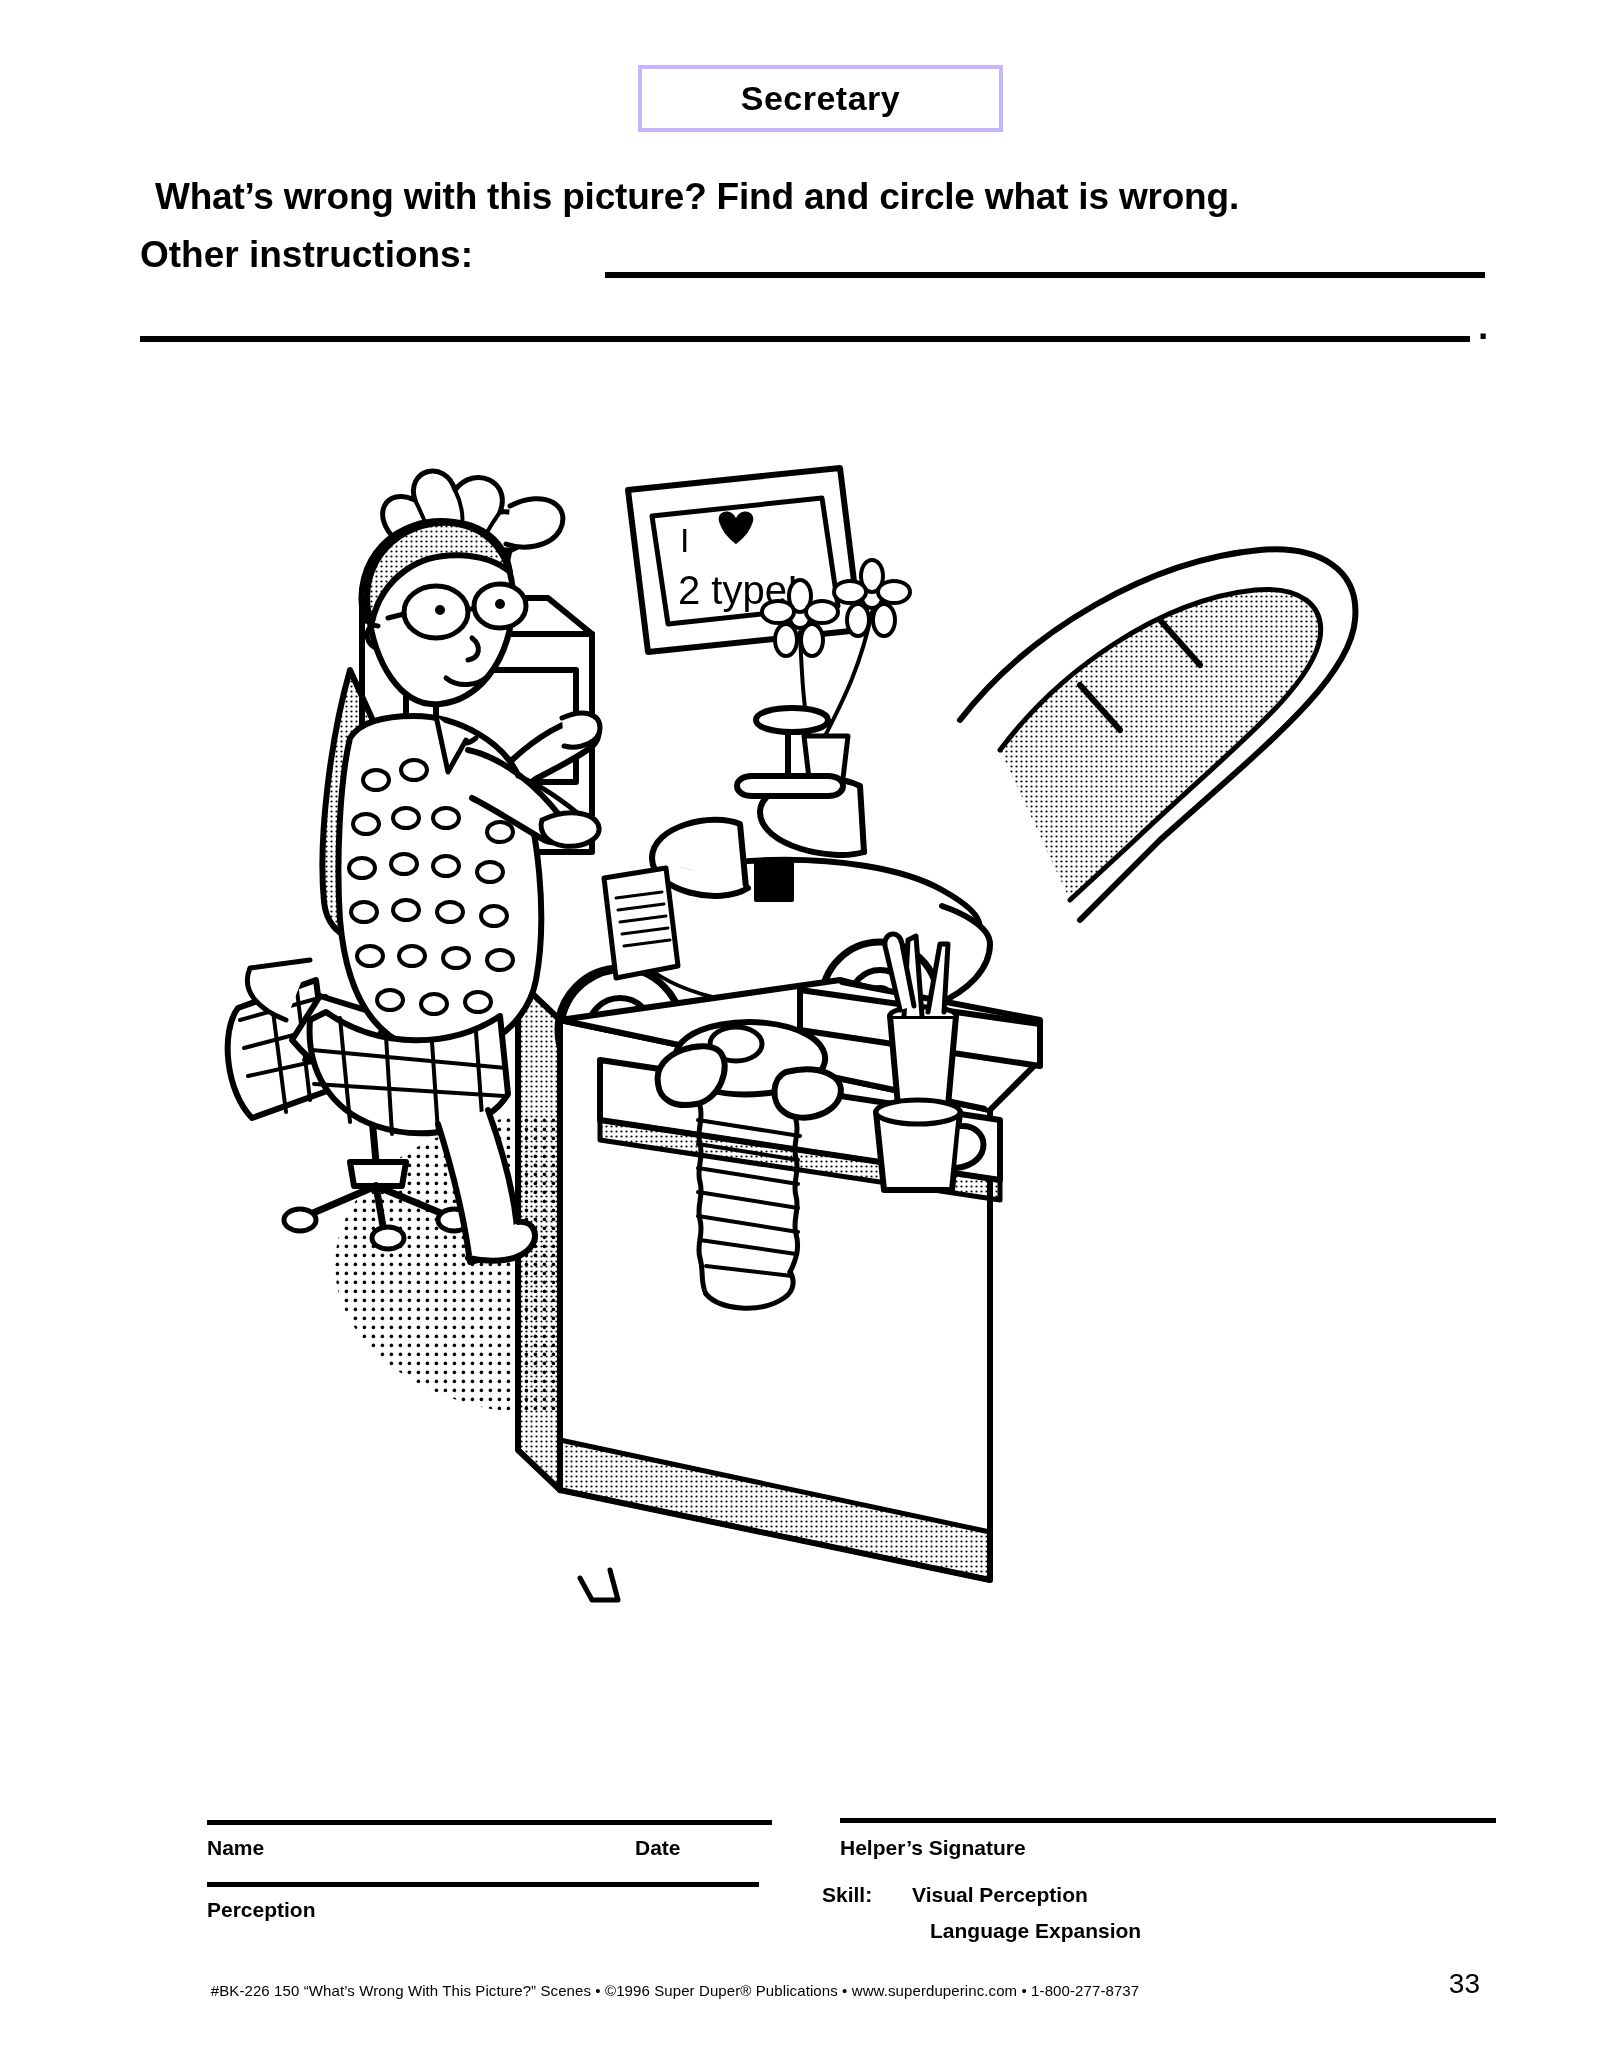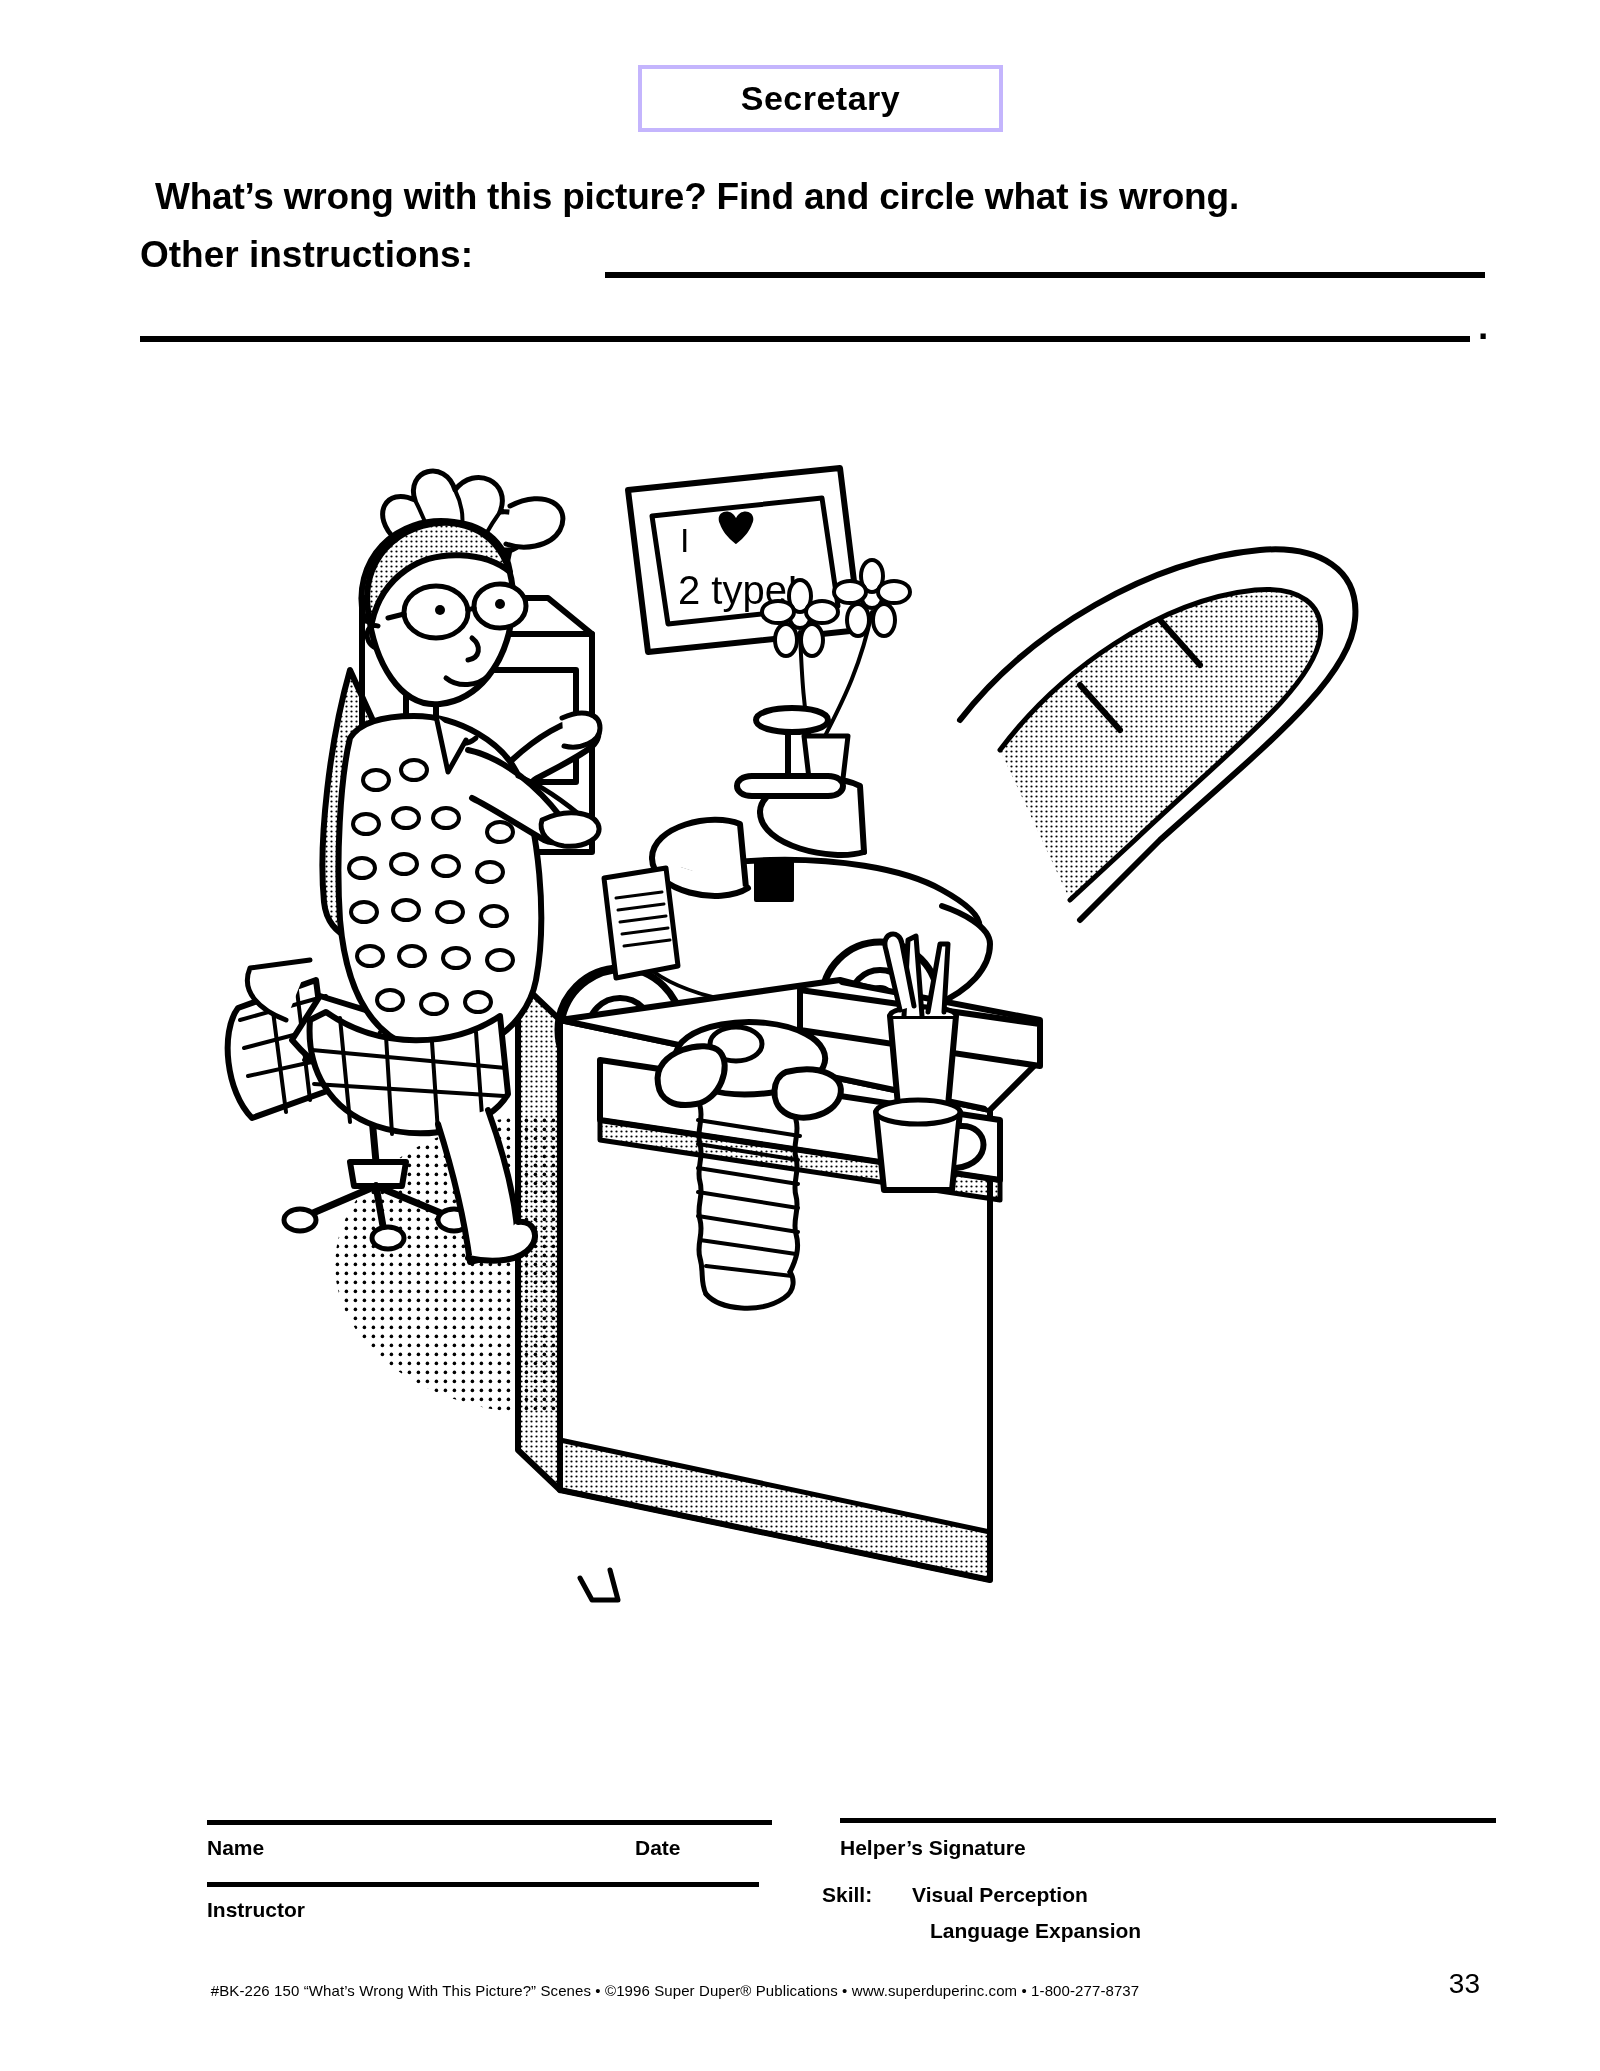--- a/index.html
+++ b/index.html
@@ -457,21 +457,21 @@
         <path d="M268 838 C 296 844, 320 840, 330 828 C 340 816, 334 800, 318 802" fill="#fff" stroke="#000" stroke-width="6"></path>
 
       </g>
     </svg>
   </div>
 
   <div class="name-rule"></div>
   <div class="lbl-name">Name</div>
   <div class="lbl-date">Date</div>
   <div class="instructor-rule"></div>
-  <div class="lbl-instructor">Instructor</div>
+  <div class="lbl-instructor">Perception</div>
   <div class="helper-rule"></div>
   <div class="lbl-helper">Helper’s Signature</div>
   <div class="lbl-skill">Skill:</div>
   <div class="lbl-skill-1">Visual Perception</div>
   <div class="lbl-skill-2">Language Expansion</div>
 
   <div class="credit">#BK-226 150 “What’s Wrong With This Picture?” Scenes  •  ©1996 Super Duper® Publications  •  www.superduperinc.com  •  1-800-277-8737</div>
   <div class="page-num">33</div>
 
 </div>

